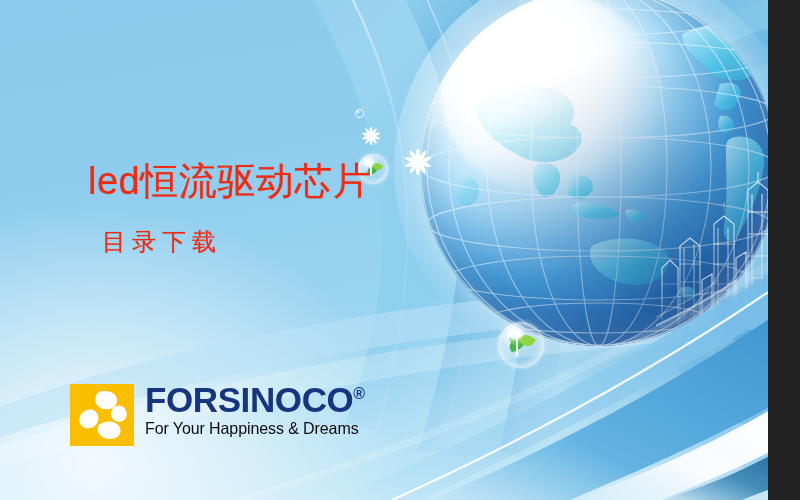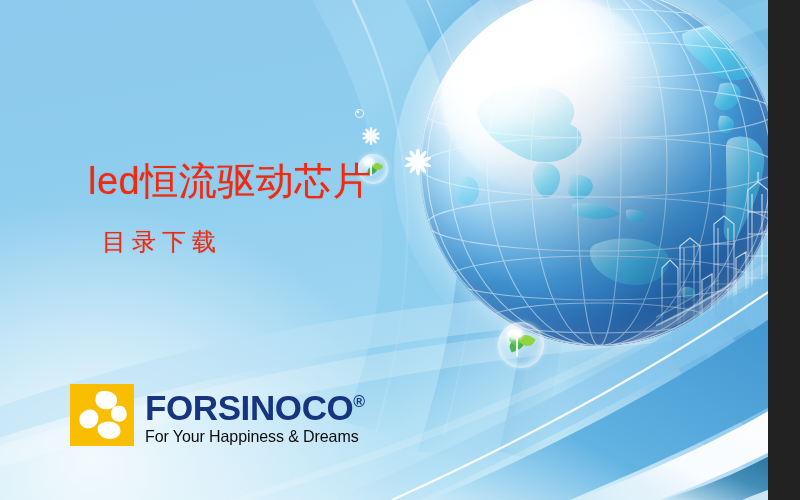--- a/index.html
+++ b/index.html
@@ -90,21 +90,21 @@
   }
   .hl-line1{font-size:38px;letter-spacing:.5px;white-space:nowrap;}
   .hl-line1 .latin{font-family:"Liberation Sans", sans-serif;font-weight:400;}
   .hl-line1 .cjk{font-family:"DejaVu Serif","Liberation Serif",serif;}
   .hl-line2{
     margin-top:30px;margin-left:14px;font-size:24px;letter-spacing:6px;
     font-family:"DejaVu Serif","Liberation Serif",serif;white-space:nowrap;
   }
 
   
-  .logo{position:absolute;left:70px;top:384px;display:flex;align-items:flex-end;}
+  .logo{position:absolute;left:70px;top:384px;display:flex;align-items:flex-start;}
   .logo-mark{
     width:64px;height:62px;background:#F9BE00;
     position:relative;flex:0 0 auto;
   }
   .logo-text{margin-left:11px;margin-top:-2px;}
   .brand{
     font-family:"Liberation Sans", sans-serif;
     font-weight:bold;font-size:35px;line-height:1;
     color:#16357E;letter-spacing:-.4px;white-space:nowrap;
     position:relative;

